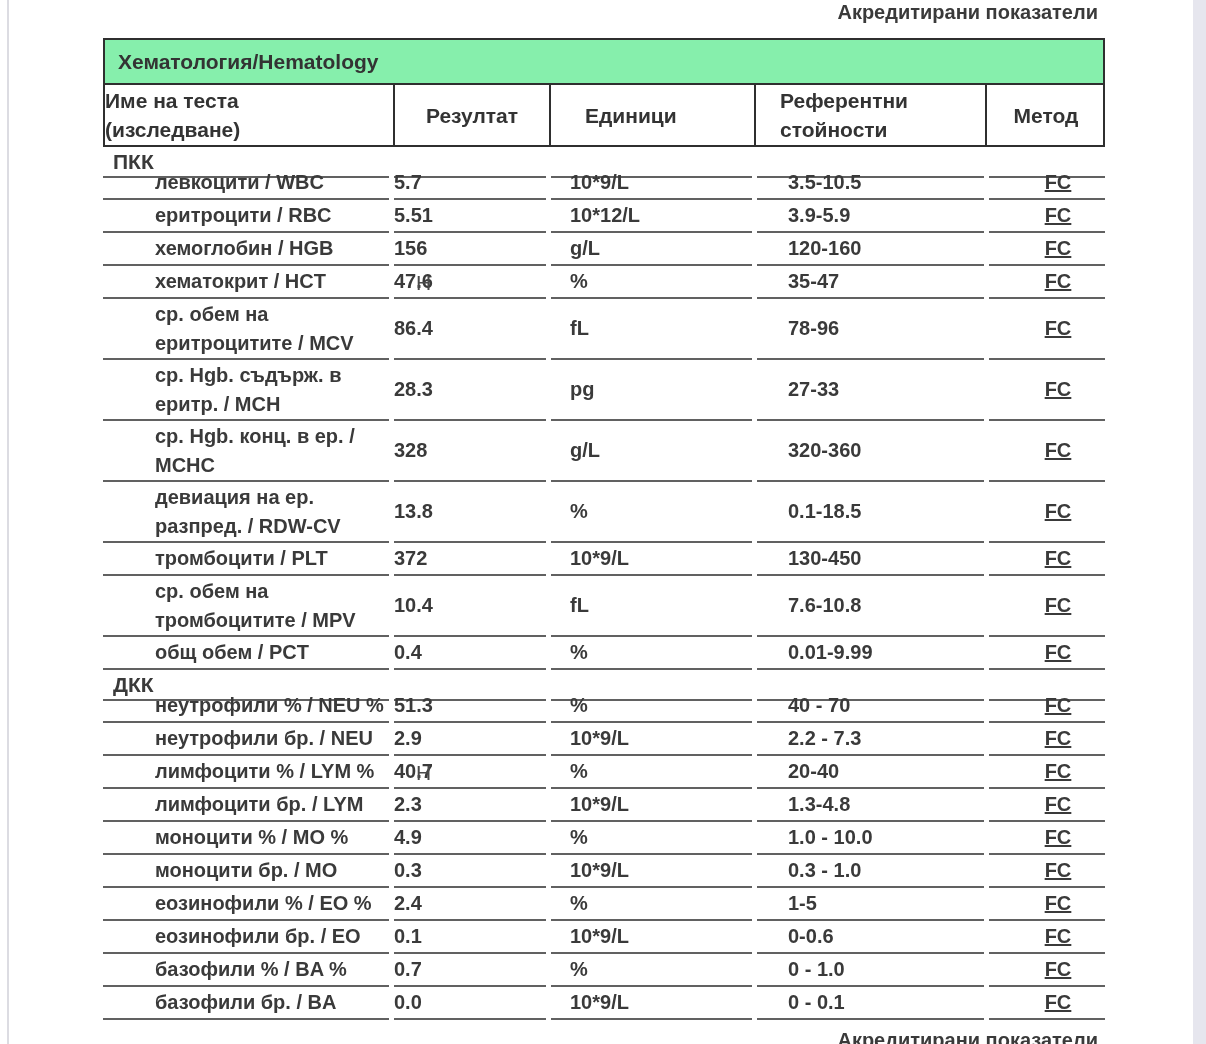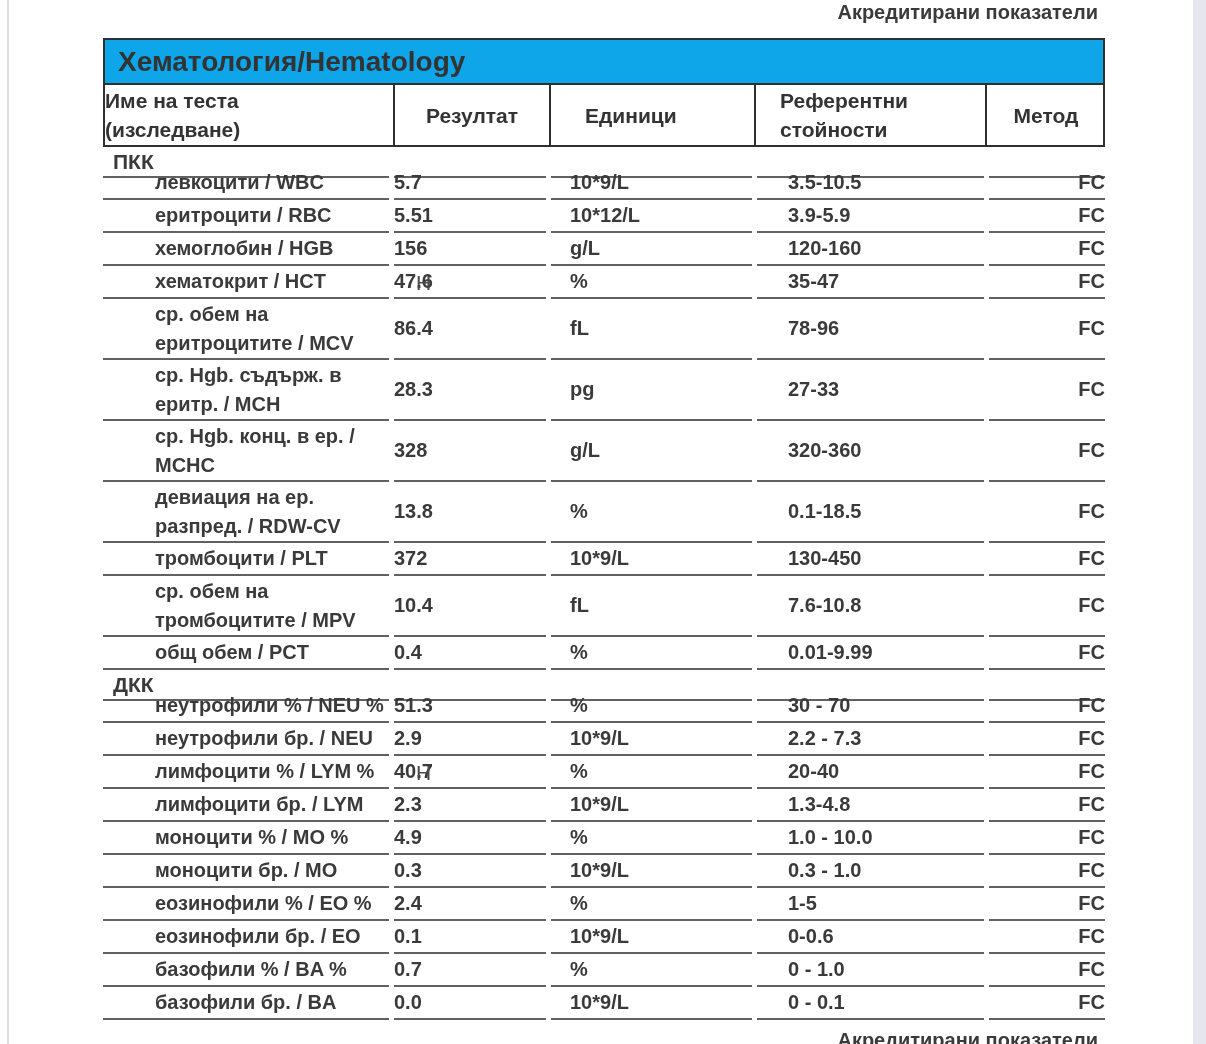--- a/index.html
+++ b/index.html
@@ -9,23 +9,23 @@
     font-family:"Liberation Sans","DejaVu Sans",sans-serif;
     color:#3a3a3a;
   }
   .page-edge-right{position:absolute;top:0;right:0;width:13px;height:1044px;background:#e6e6ee;}
   .page-edge-left{position:absolute;top:0;left:7px;width:2px;height:1044px;background:#dcdce2;}
   .corner-note{position:absolute;font-size:20px;font-weight:700;color:#3a3a3a;white-space:nowrap;}
   .note-top{top:1px;right:108px;}
   .note-bottom{top:1029px;right:108px;}
   .report{position:absolute;left:103px;top:38px;width:1002px;}
   .title-band{
-    box-sizing:border-box;height:47px;background:#0ea5e9;
+    box-sizing:border-box;height:47px;background:#86efac;
     border:2px solid #2f2f2f;display:flex;align-items:center;
-    padding-left:13px;font-size:28px;font-weight:700;color:#333;
+    padding-left:13px;font-size:21px;font-weight:700;color:#333;
   }
   .head-row{
     box-sizing:border-box;display:grid;
     grid-template-columns:290px 156px 205px 231px 118px;
     border:2px solid #2f2f2f;border-top:none;height:62px;
   }
   .head-cell{
     box-sizing:border-box;display:flex;flex-direction:column;justify-content:center;
     font-size:21px;font-weight:700;line-height:29px;color:#333;
     border-right:2px solid #2f2f2f;
@@ -50,21 +50,21 @@
   }
   .c-name{padding-left:52px;align-items:flex-start;}
   .section .c-name{padding-left:10px;font-size:21px;}
   .c-result{position:relative;padding-right:26px;}
   .c-result .flag{
     position:absolute;left:22px;top:50%;transform:translateY(-50%);
     font-weight:400;font-size:21px;color:#4a4a4a;
   }
   .c-units{padding-left:19px;align-items:flex-start;}
   .c-ref{padding-left:31px;align-items:flex-start;}
-  .c-method{padding-left:22px;align-items:flex-end;}
+  .c-method{padding-left:22px;align-items:center;text-decoration:underline;}
   .nm-line{white-space:nowrap;}
 </style>
 </head>
 <body>
 
 <div class="page-edge-left"></div>
 <div class="page-edge-right"></div>
 
 <div class="corner-note note-top">Акредитирани показатели</div>
 
@@ -309,21 +309,21 @@
         <div class="cell c-name">
           <div class="nm-line">неутрофили % / NEU %</div>
         </div>
         <div class="cell c-result">
           <div class="nm-line">51.3</div>
         </div>
         <div class="cell c-units">
           <div class="nm-line">%</div>
         </div>
         <div class="cell c-ref">
-          <div class="nm-line">30 - 70</div>
+          <div class="nm-line">40 - 70</div>
         </div>
         <div class="cell c-method">
           <div class="nm-line">FC</div>
         </div>
       </div>
       <div class="row single">
         <div class="cell c-name">
           <div class="nm-line">неутрофили бр. / NEU</div>
         </div>
         <div class="cell c-result">

